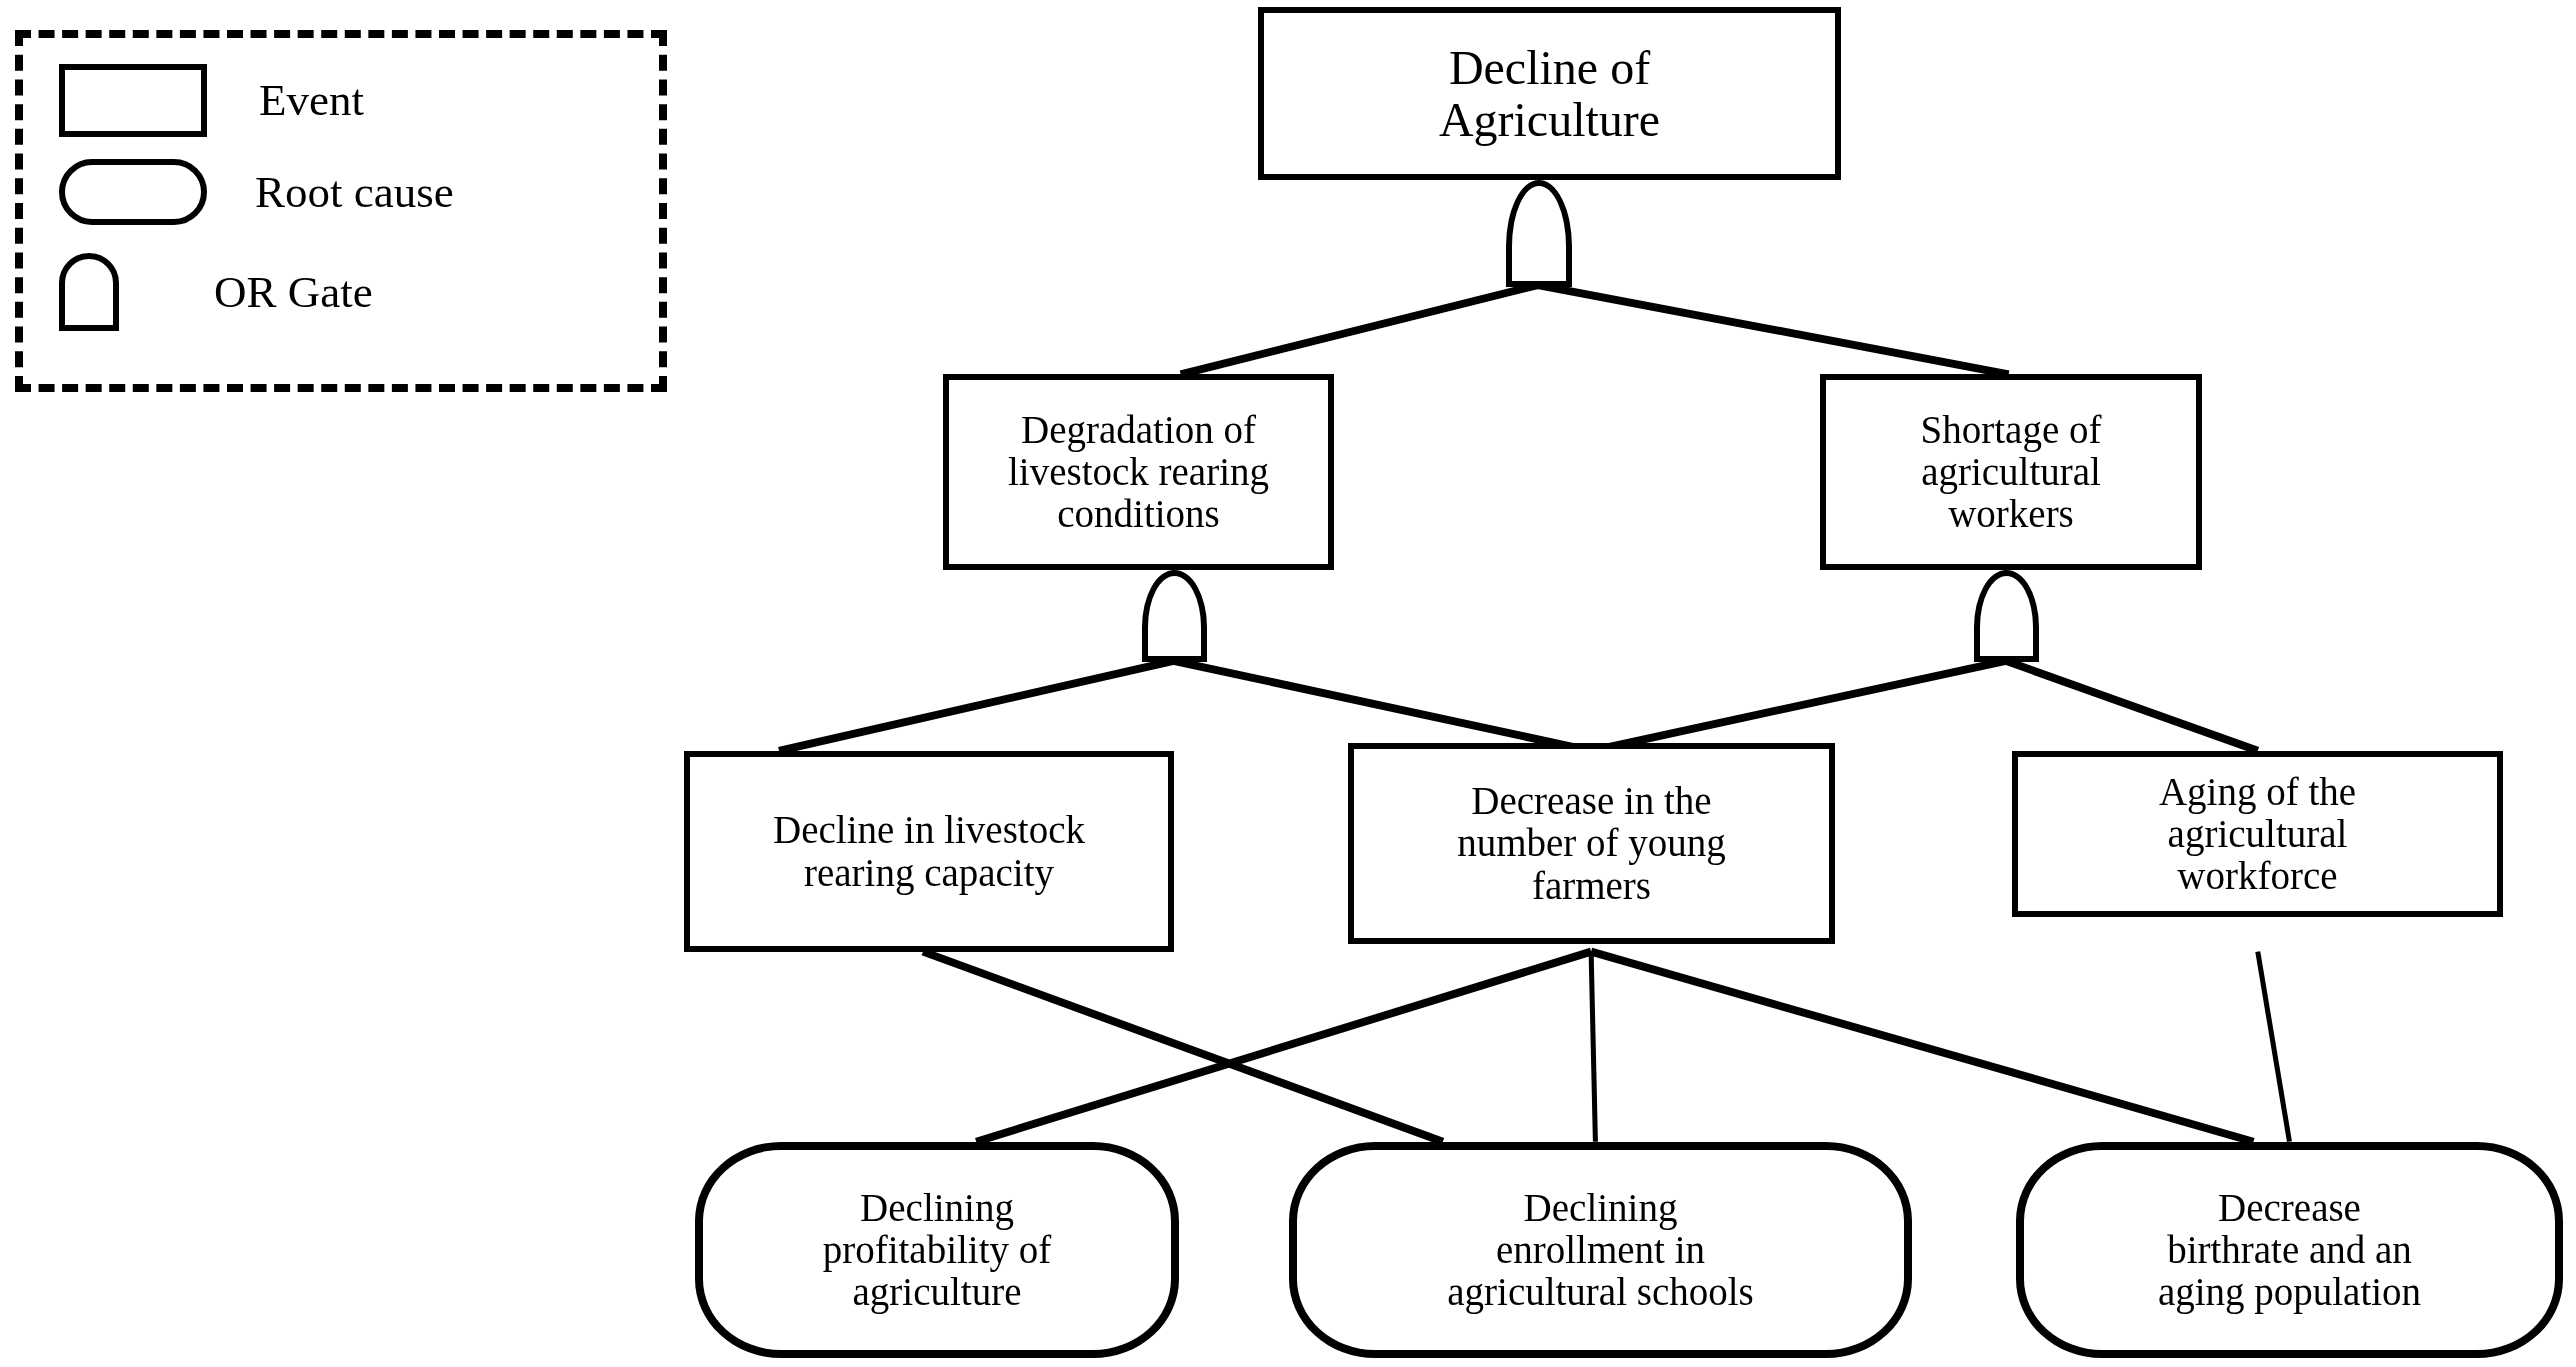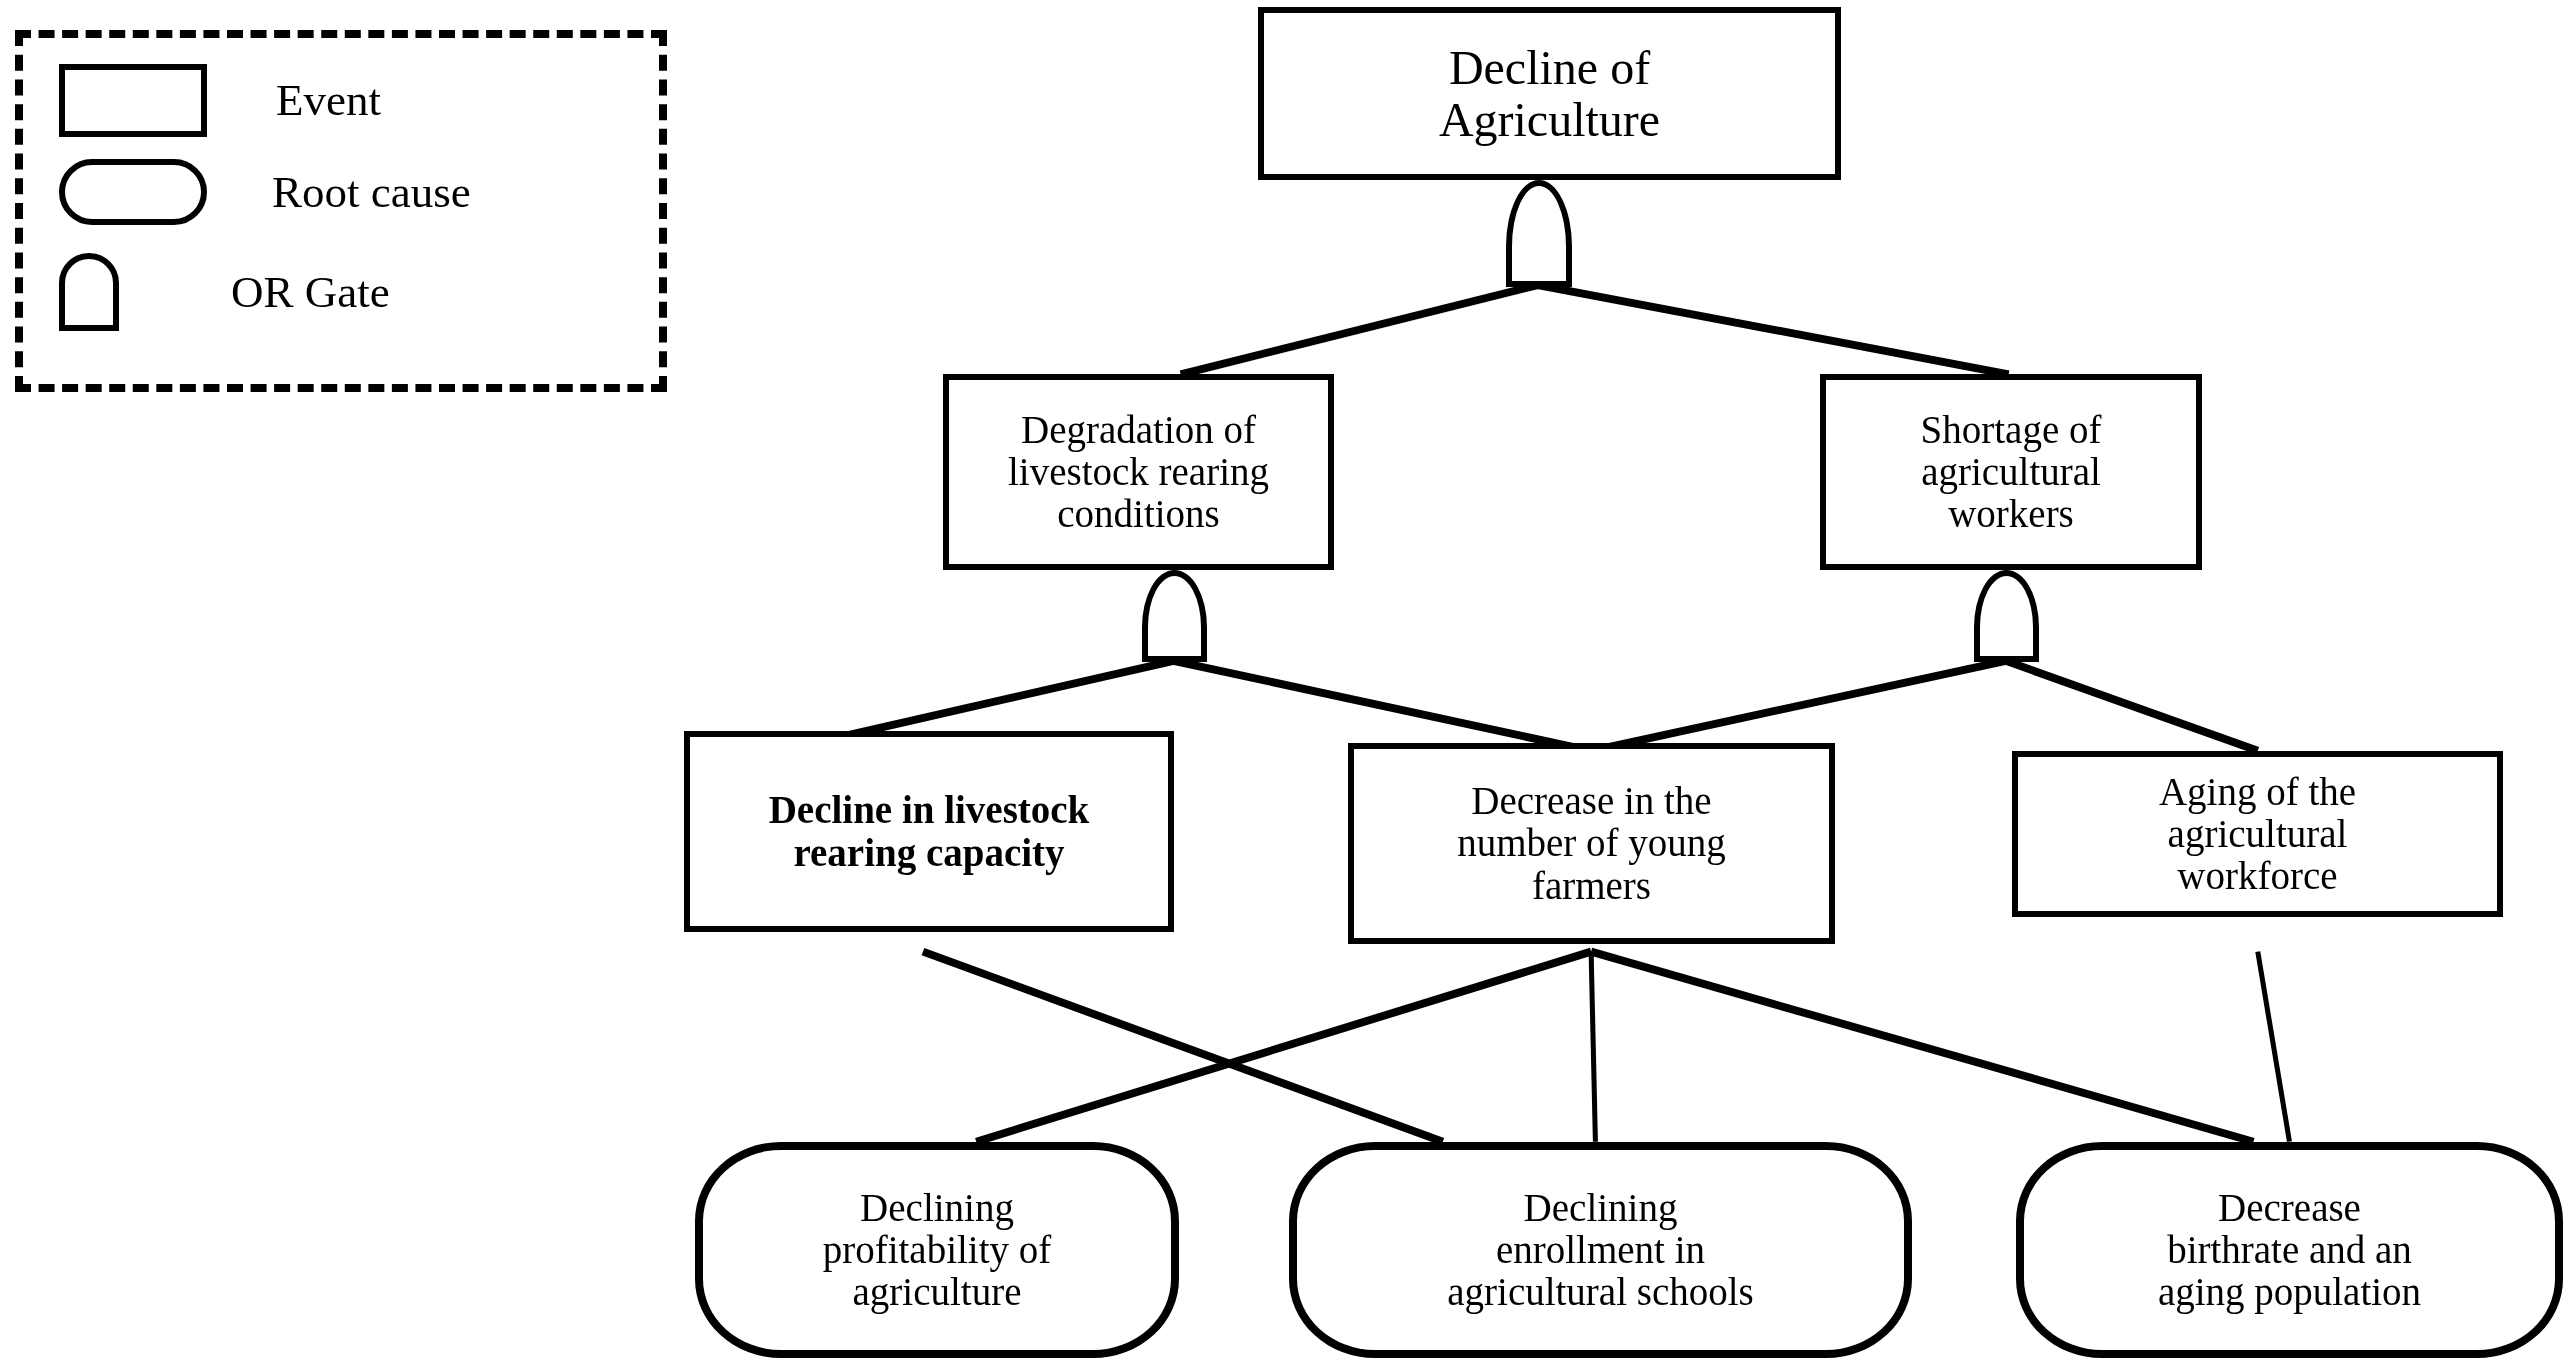--- a/index.html
+++ b/index.html
@@ -34,21 +34,20 @@
     top: 30px;
     width: 652px;
     height: 362px;
     border: 8px dashed #000000;
     box-sizing: border-box;
   }
   .legend-row {
     position: absolute;
     display: flex;
     align-items: center;
-    gap: 17px;
   }
   .legend-label {
     font-size: 45px;
     color: #000000;
     line-height: 1;
     white-space: nowrap;
   }
   .lg-swatch-event {
     width: 148px;
     height: 73px;
@@ -163,21 +162,21 @@
   </div>
   <div class="gate" style="left:1142px; top:570px; width:65px; height:92px;"></div>
 
   <div class="node event" style="left:1820px; top:374px; width:382px; height:196px; font-size:39px;">
     <span class="node-label">Shortage of
 agricultural
 workers</span>
   </div>
   <div class="gate" style="left:1974px; top:570px; width:65px; height:92px;"></div>
 
-  <div class="node event" style="left:684px; top:731px; width:490px; height:201px; font-size:39px;font-weight:bold;">
+  <div class="node event" style="left:684px; top:751px; width:490px; height:201px; font-size:39px;">
     <span class="node-label">Decline in livestock
 rearing capacity</span>
   </div>
 
   <div class="node event" style="left:1348px; top:743px; width:487px; height:201px; font-size:39px;">
     <span class="node-label">Decrease in the
 number of young
 farmers</span>
   </div>
 

